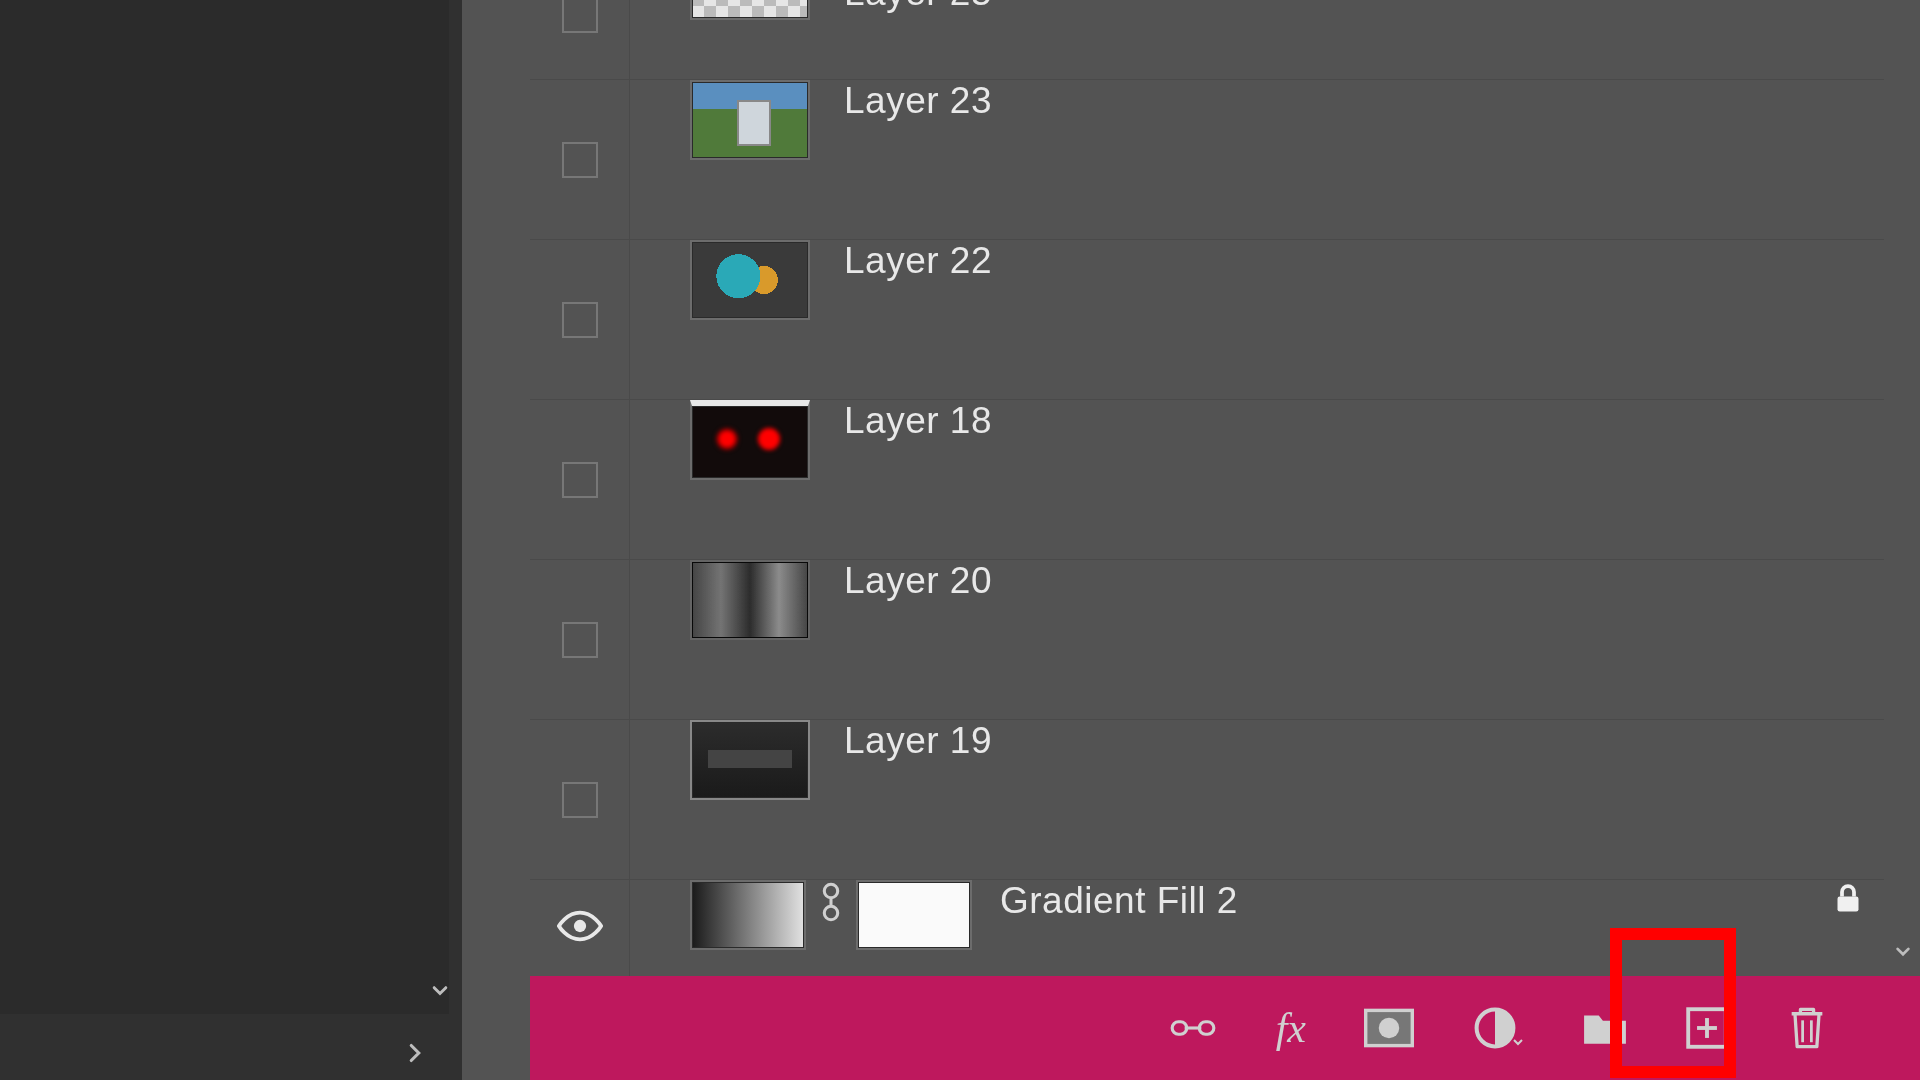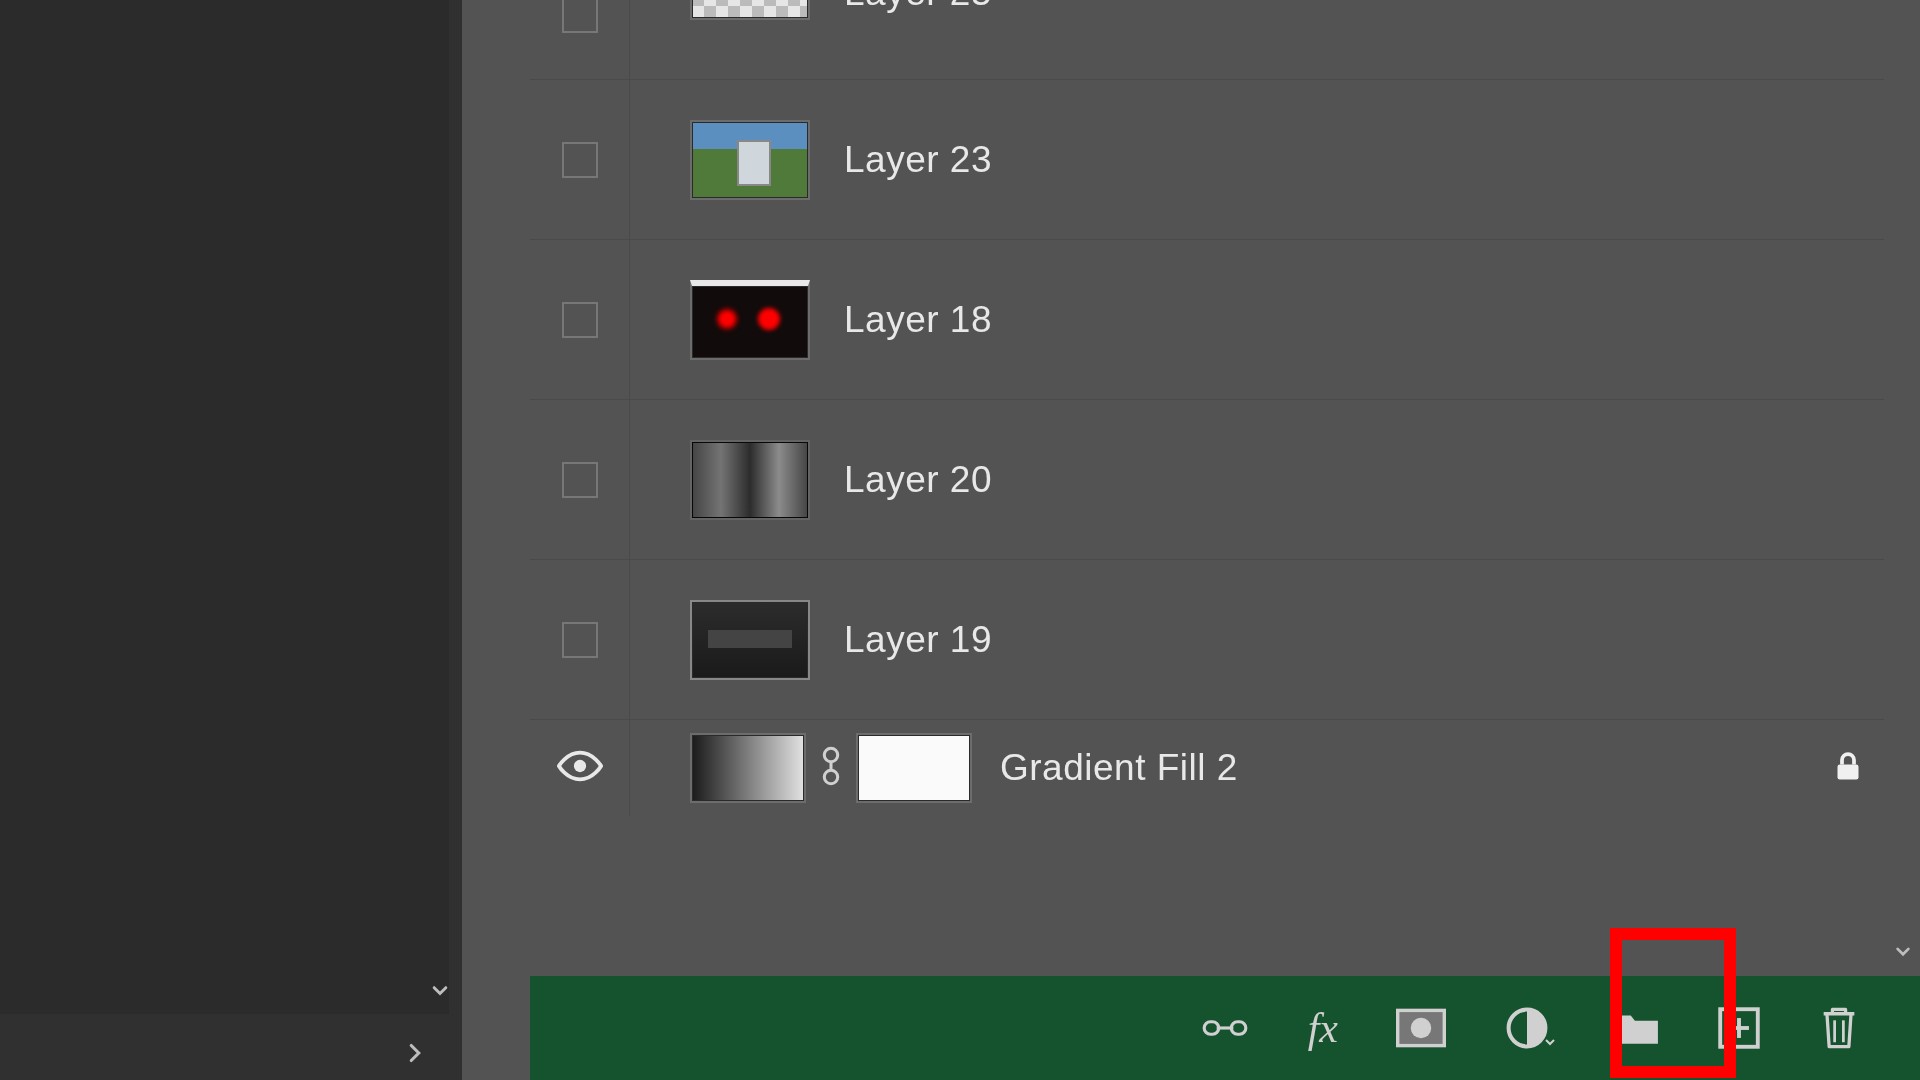--- a/index.html
+++ b/index.html
@@ -53,21 +53,20 @@
   .layer-list {
     position: absolute;
     left: 68px;
     right: 36px;
     top: 0;
     bottom: 104px;
     overflow: hidden;
   }
   .layer-row {
     display: flex;
-    align-items: center;
     height: 160px;
     border-bottom: 1px solid #4a4a4a;
     position: relative;
   }
   .layer-row.partial { height: 80px; align-items: flex-start; }
   .layer-row.bottom { height: 96px; border-bottom: none; }
   .vis-col {
     width: 100px;
     display: flex;
     align-items: center;
@@ -137,25 +136,25 @@
     position: absolute;
     right: 18px;
     color: #f0f0f0;
   }
   .bottom-bar {
     position: absolute;
     left: 68px;
     right: 0;
     bottom: 0;
     height: 104px;
-    background: #14532d;
+    background: #be185d;
     display: flex;
     align-items: center;
     justify-content: flex-end;
-    padding-right: 60px;
+    padding-right: 92px;
     gap: 58px;
   }
   .bar-icon {
     color: #d0d0d0;
     cursor: pointer;
     display: flex;
     align-items: center;
     justify-content: center;
   }
   .highlight-box {
@@ -205,20 +204,28 @@
 
     <div class="layer-row">
       <div class="vis-col">
           <div class="vis-checkbox"></div>
         </div>
       <div class="indent-col"></div>
       <div class="thumb photo1"></div>
       <div class="layer-name">Layer 23</div>
     </div>
 
+    <div class="layer-row">
+      <div class="vis-col">
+          <div class="vis-checkbox"></div>
+        </div>
+      <div class="indent-col"></div>
+      <div class="thumb photo2"></div>
+      <div class="layer-name">Layer 22</div>
+    </div>
 
     <div class="layer-row">
       <div class="vis-col">
           <div class="vis-checkbox"></div>
         </div>
       <div class="indent-col"></div>
       <div class="thumb photo3"></div>
       <div class="layer-name">Layer 18</div>
     </div>
 

